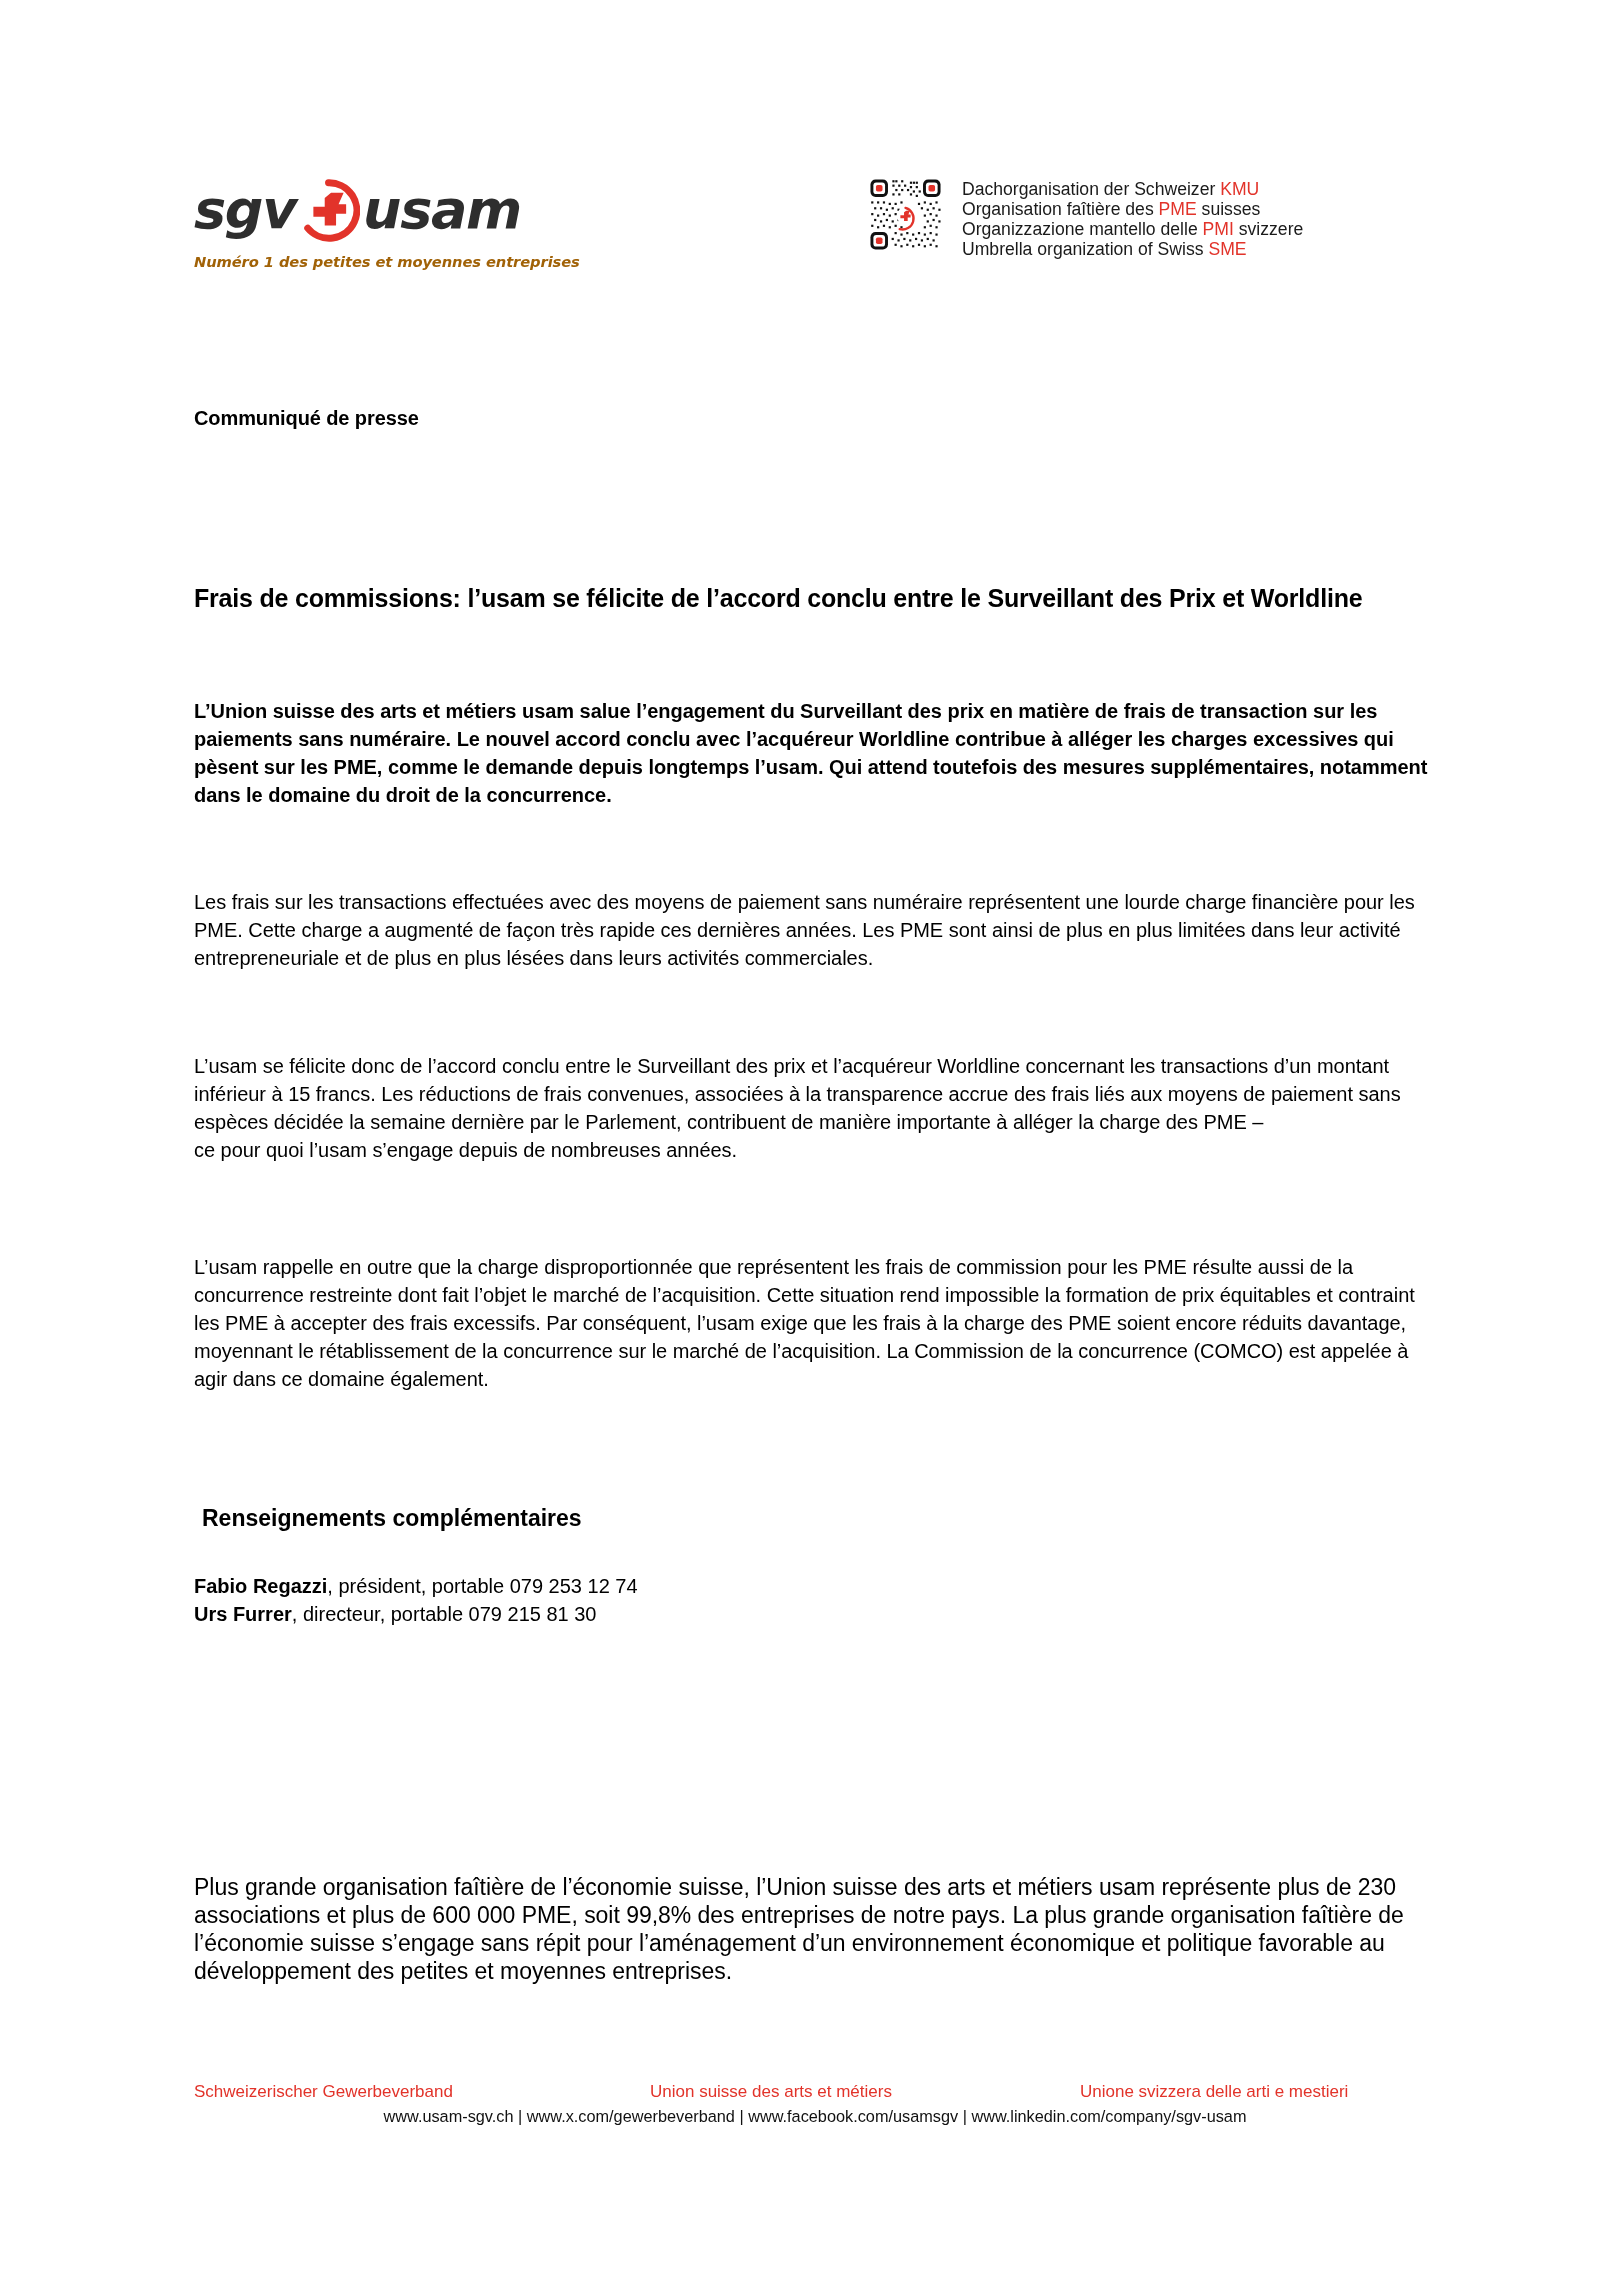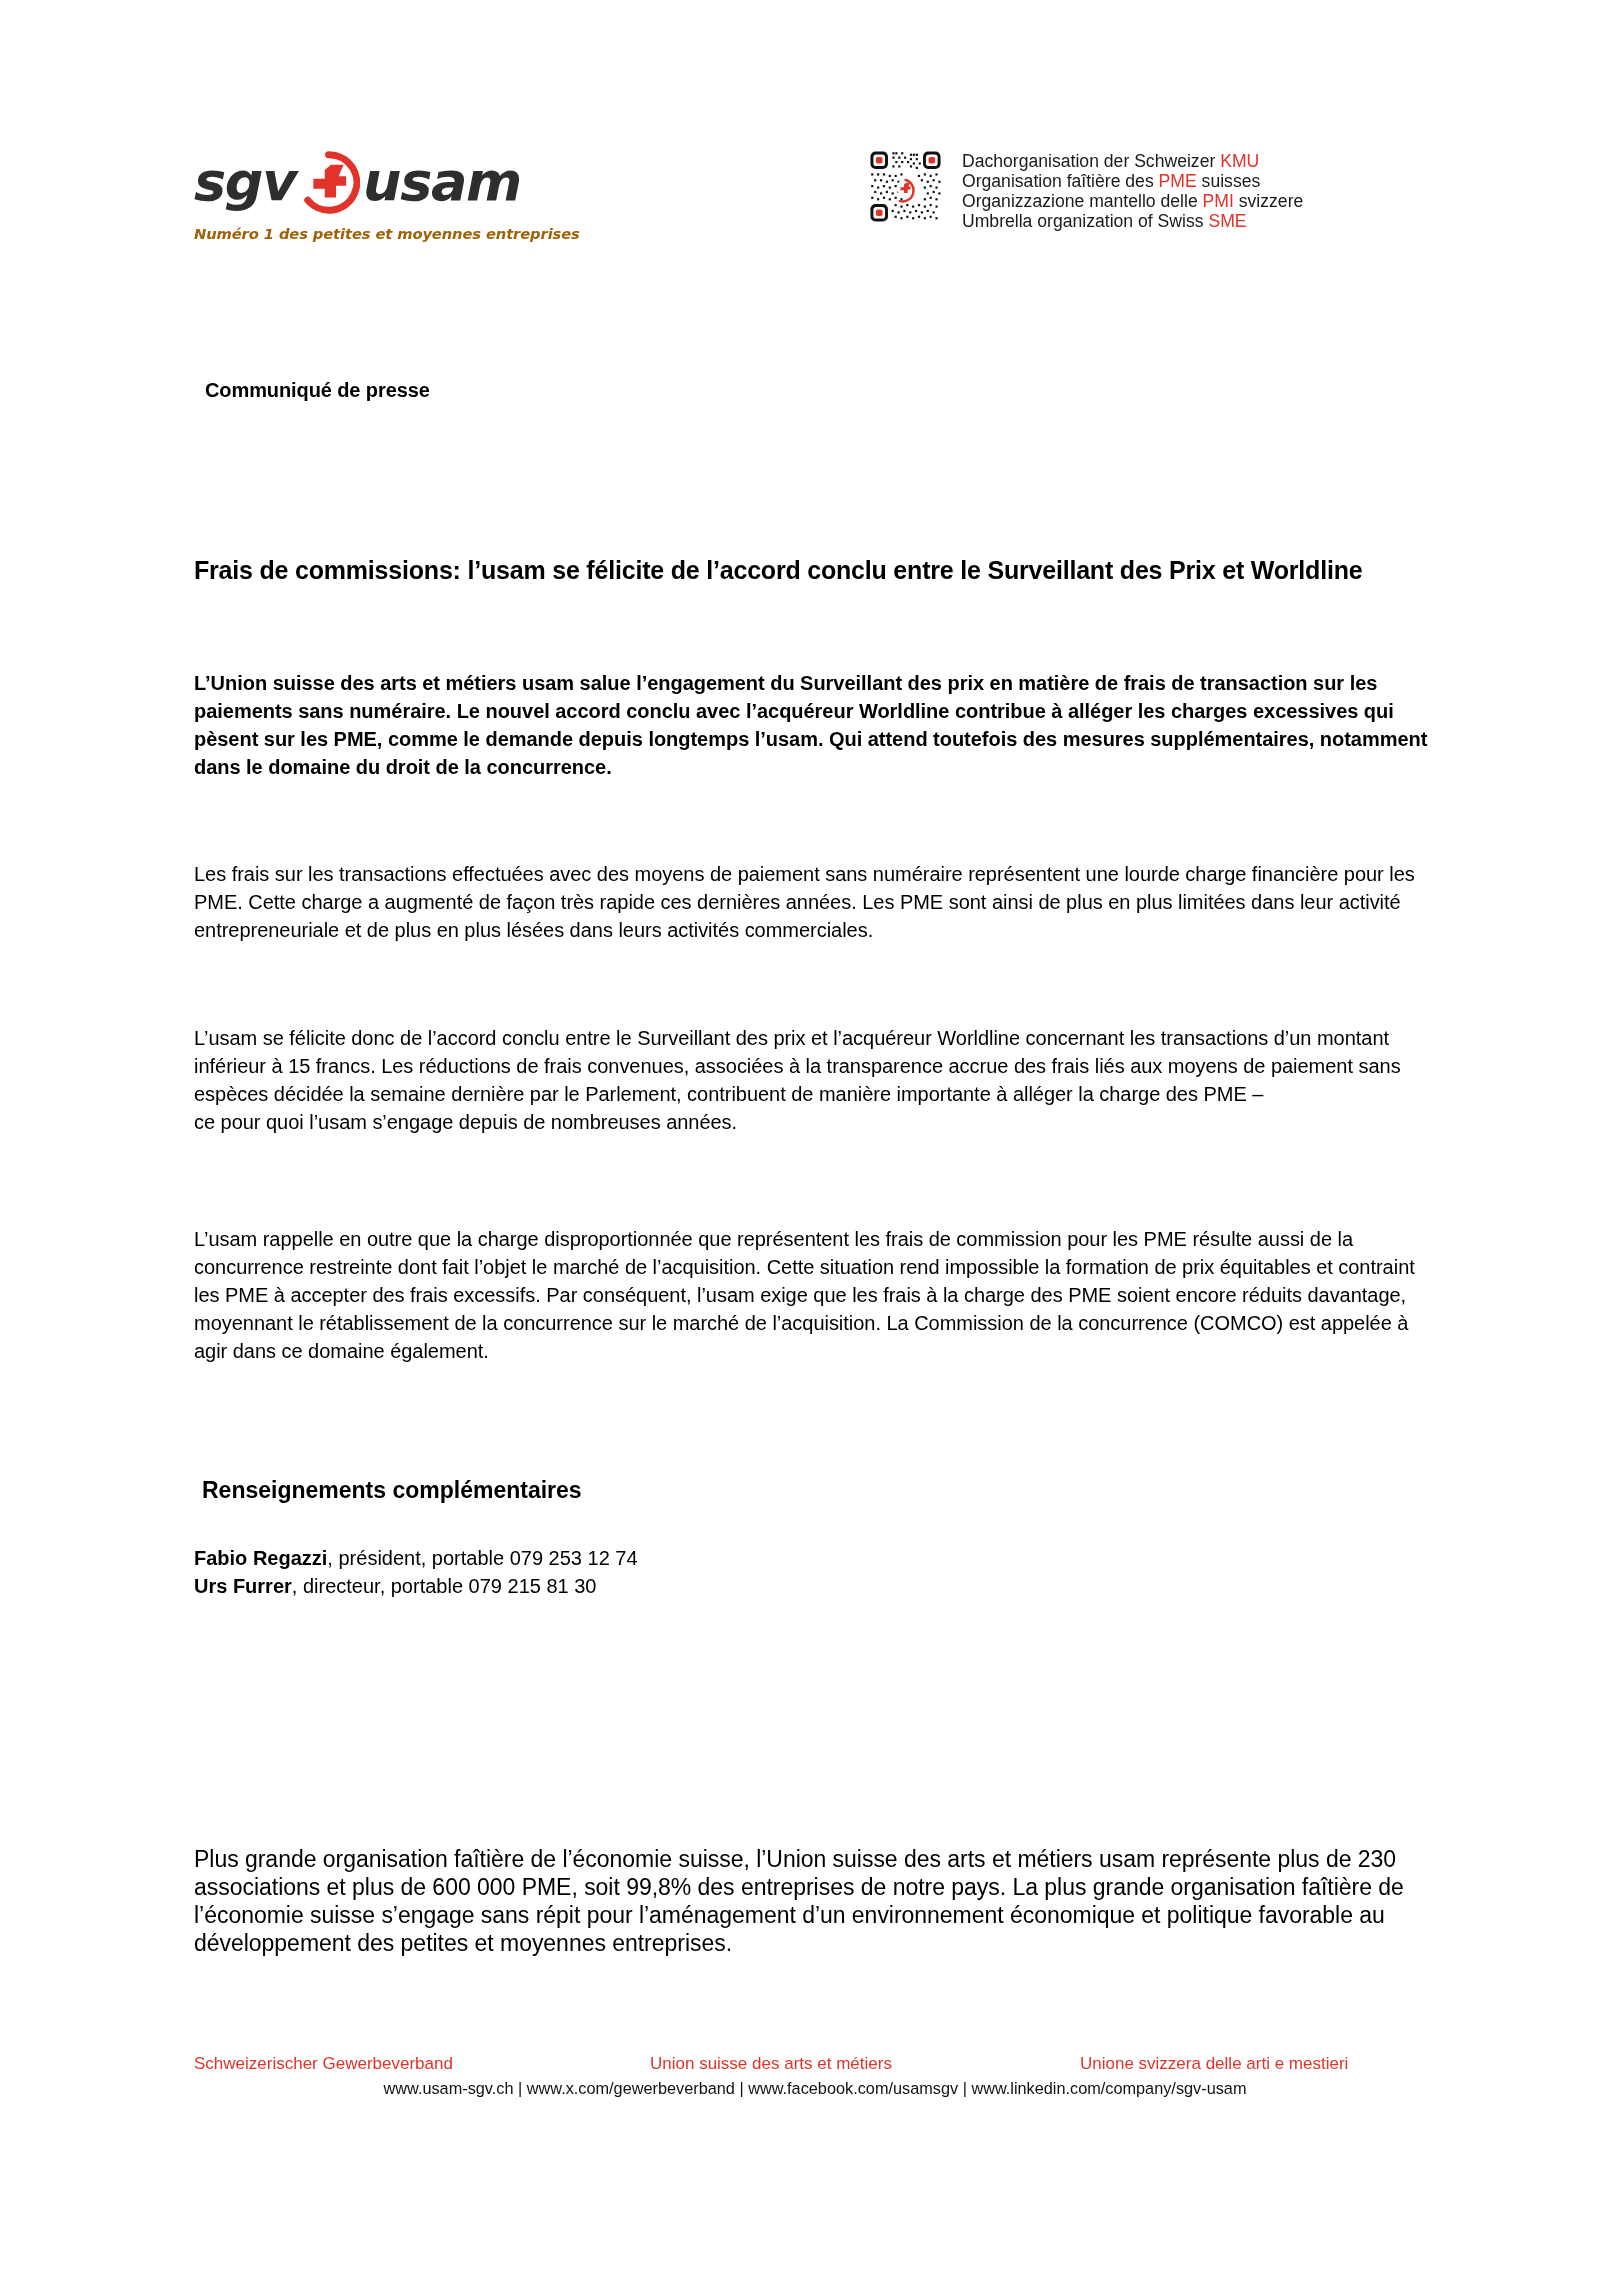--- a/index.html
+++ b/index.html
@@ -14,20 +14,21 @@
     font-family: "Liberation Sans", sans-serif;
     color: #000000;
     -webkit-font-smoothing: antialiased;
     position: relative;
     overflow: hidden;
   }
   .page {
     position: absolute;
     inset: 0;
     padding: 0;
+    margin-top: 28px;
   }
 
   
   .header {
     position: absolute;
     left: 194px;
     top: 145px;
     right: 130px;
     height: 130px;
   }
@@ -97,21 +98,21 @@
   
   .content {
     position: absolute;
     left: 194px;
     top: 0;
     width: 1242px;
   }
   .meta {
     position: absolute;
     top: 377px;
-    left: 11px;
+    left: 0;
     width: 100%;
   }
   .meta-title {
     font-size: 20px;
     font-weight: bold;
     line-height: 26px;
     letter-spacing: -0.1px;
   }
   .meta-date {
     font-size: 20px;

